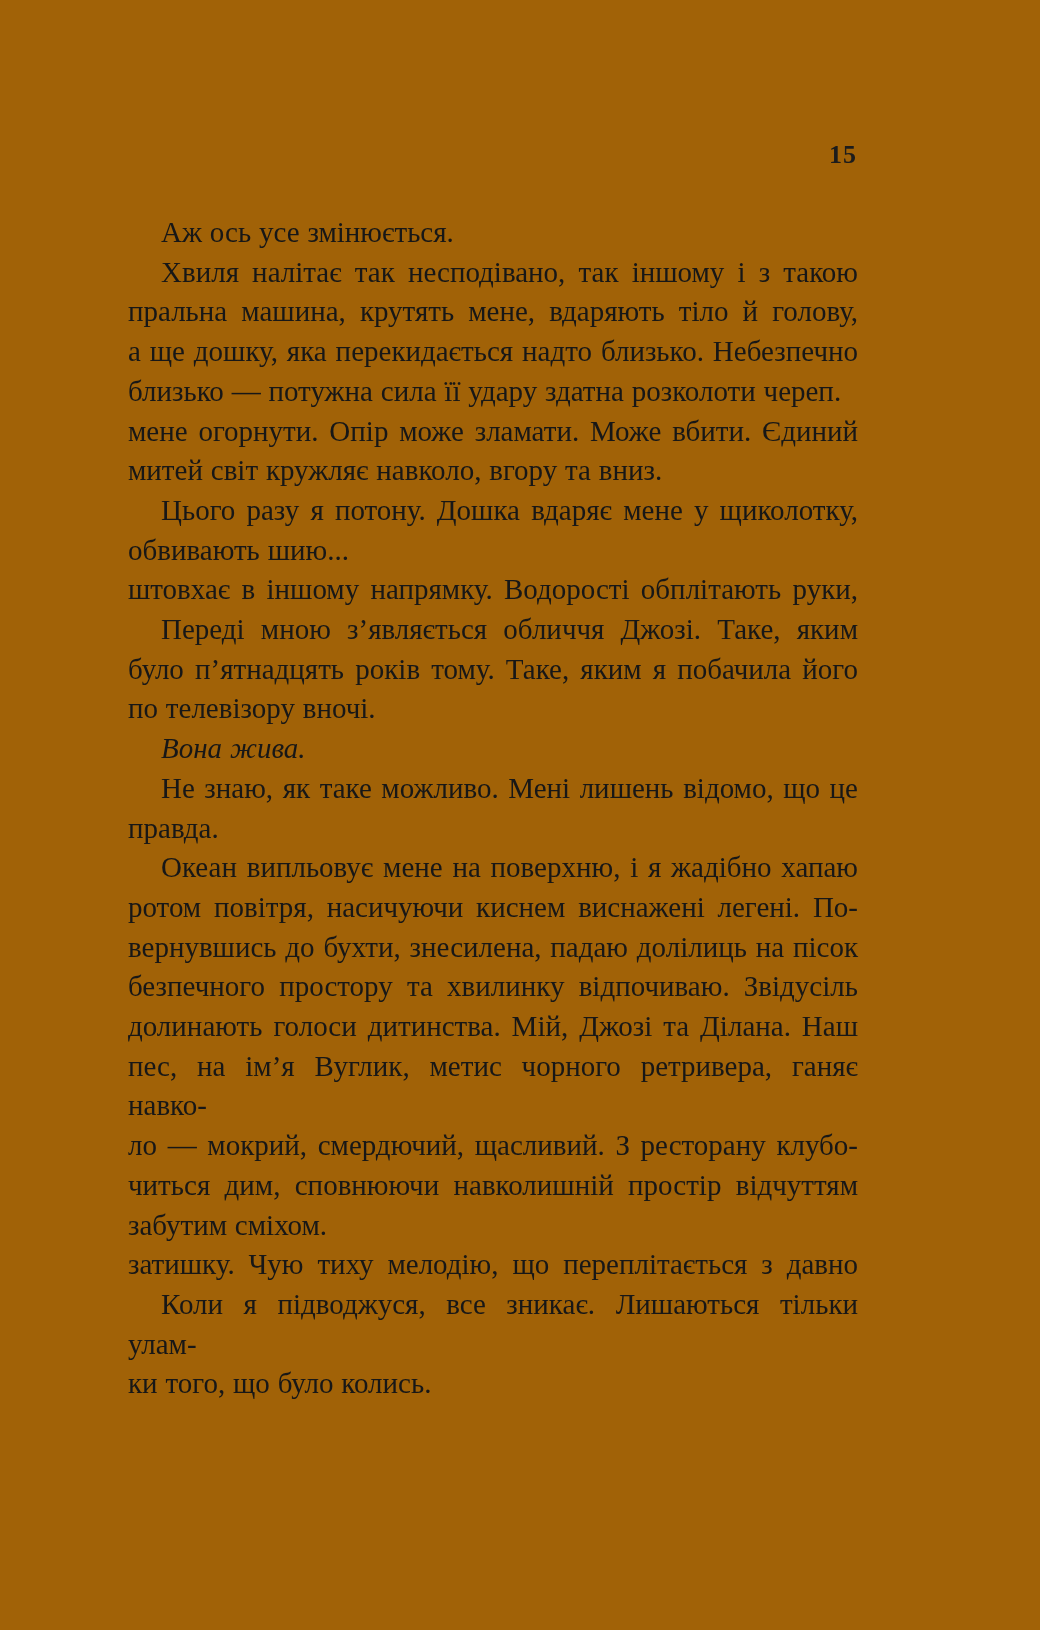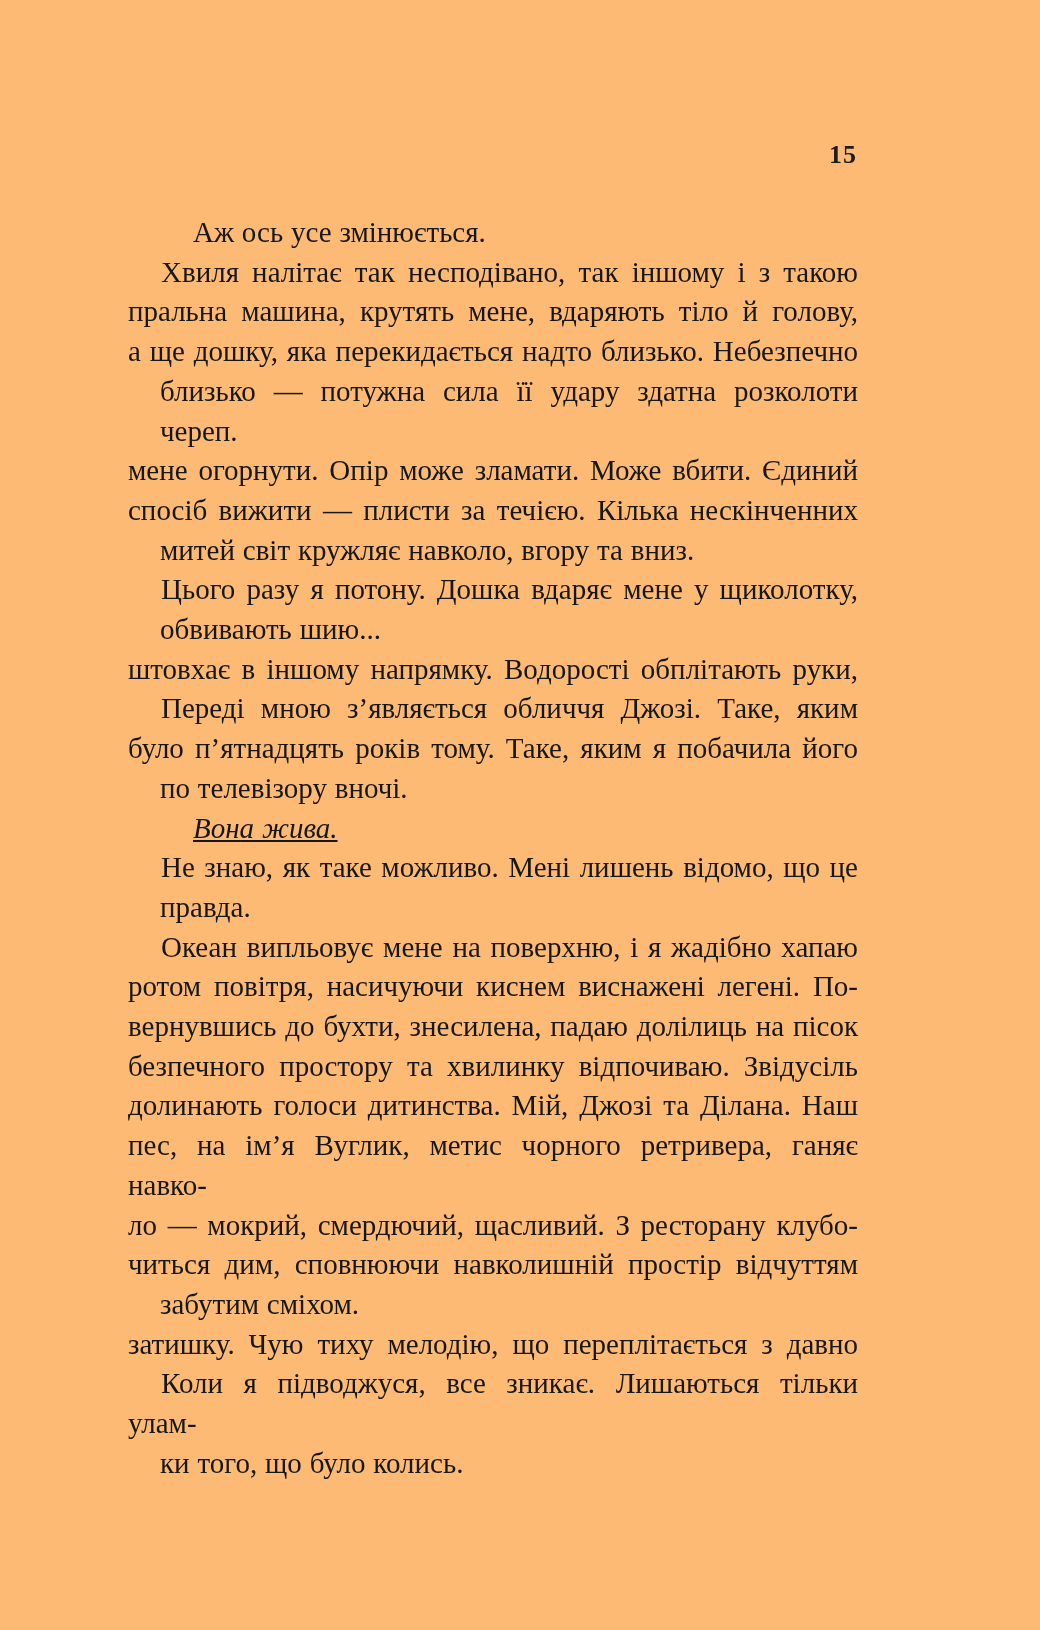--- a/index.html
+++ b/index.html
@@ -4,21 +4,21 @@
 <style>
   html, body {
     margin: 0;
     padding: 0;
     background: #ffffff;
   }
   .page {
     position: relative;
     width: 1040px;
     height: 1630px;
-    background: #fdba74;
+    background: #a16207;
     overflow: hidden;
     font-family: "Liberation Serif", "DejaVu Serif", serif;
     color: #151515;
   }
   .page-number {
     position: absolute;
     top: 140px;
     right: 183px;
     font-size: 26px;
     font-weight: bold;
@@ -37,45 +37,42 @@
     text-align: justify;
     text-align-last: justify;
     word-spacing: 0.02em;
     color: #171717;
   }
   .line.first {
     text-indent: 33px;
   }
   .line.last {
     text-align-last: left;
-    margin-left: 32px;
   }
   .paragraph.italic .line {
     font-style: italic;
-    text-decoration: underline;
   }
 </style>
 </head>
 <body>
 
 <div class="page">
   <div class="page-number">15</div>
   <div class="text-block">
       <div class="paragraph">
         <div class="line first last">Аж ось усе змінюється.</div>
       </div>
       <div class="paragraph">
         <div class="line first">Хвиля налітає так несподівано, так іншому і з такою</div>
         <div class="line">пральна машина, крутять мене, вдаряють тіло й голову,</div>
         <div class="line">а ще дошку, яка перекидається надто близько. Небезпечно</div>
         <div class="line last">близько — потужна сила її удару здатна розколоти череп.</div>
       </div>
       <div class="paragraph">
         <div class="line">мене огорнути. Опір може зламати. Може вбити. Єдиний</div>
-        <div class="line">спосіб вижити — плисти за течією. Кілька нескінченних</div>
         <div class="line last">митей світ кружляє навколо, вгору та вниз.</div>
       </div>
       <div class="paragraph">
         <div class="line first">Цього разу я потону. Дошка вдаряє мене у щиколотку,</div>
         <div class="line last">обвивають шию...</div>
         <div class="line">штовхає в іншому напрямку. Водорості обплітають руки,</div>
       </div>
       <div class="paragraph">
         <div class="line first">Переді мною з’являється обличчя Джозі. Таке, яким</div>
         <div class="line">було п’ятнадцять років тому. Таке, яким я побачила його</div>

